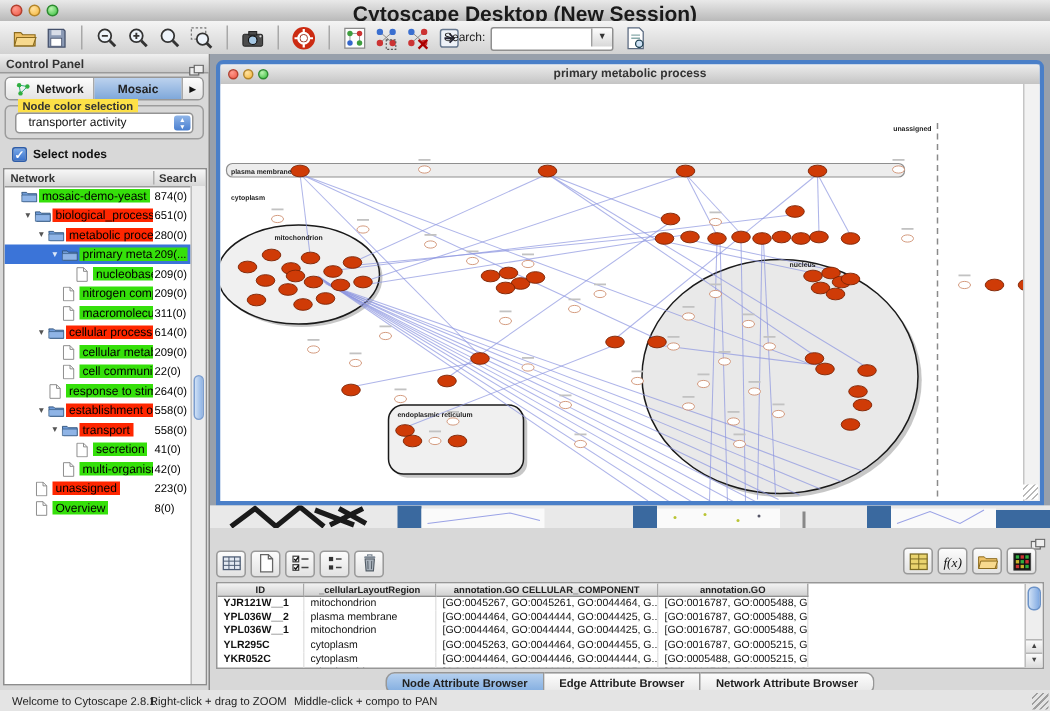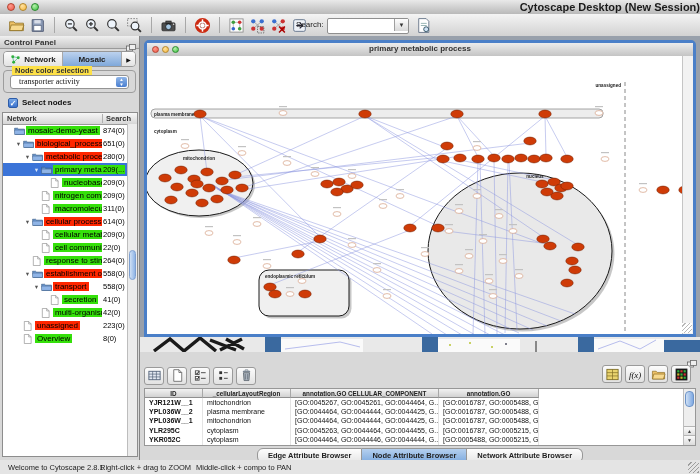--- a/index.html
+++ b/index.html
@@ -5,21 +5,21 @@
   html,body{margin:0;padding:0;width:700px;height:474px;overflow:hidden;
     font-family:"Liberation Sans",sans-serif;background:#dcdcdc;}
   .abs{position:absolute;}
   
   #titlebar{left:0;top:0;width:700px;height:14px;
     background:linear-gradient(#e9e9e9,#b9b9b9);border-bottom:1px solid #7d7d7d;}
   .tl{width:8px;height:8px;border-radius:50%;top:3px;}
   .tl.red{left:7px;background:radial-gradient(circle at 35% 30%,#ff9a8d,#ee5a48);border:1px solid #b3402f;box-sizing:border-box;}
   .tl.yel{left:19px;background:radial-gradient(circle at 35% 30%,#ffe2a0,#f5b73c);border:1px solid #b3852a;box-sizing:border-box;}
   .tl.grn{left:31px;background:radial-gradient(circle at 35% 30%,#b9f2ae,#39c13f);border:1px solid #2d8a30;box-sizing:border-box;}
-  #title{left:0;right:0;top:1px;text-align:right;font-size:11px;font-weight:bold;color:#1a1a1a;}
+  #title{left:0;right:0;top:1px;text-align:center;font-size:14px;font-weight:bold;color:#1a1a1a;}
   
   #toolbar{left:0;top:14px;width:700px;height:22px;
     background:linear-gradient(#f4f4f4,#d2d2d2);border-bottom:1px solid #8d8d8d;}
   #toolbar-icons{left:6px;top:0;height:22px;display:flex;align-items:center;}
   .tbtn{width:19px;height:19px;display:inline-flex;align-items:center;justify-content:center;margin:0 1px;}
   .tb-sep{width:1px;height:16px;background:#a8a8a8;margin:0 6px;display:inline-block;}
   #search-label{left:296px;top:6px;font-size:8px;color:#222;}
   #search-combo{left:327px;top:4px;width:80px;height:14px;background:#fff;border:1px solid #8f8f8f;border-radius:2px;}
   #search-input{position:absolute;left:2px;top:0;width:62px;height:12px;border:0;outline:none;font-size:8px;padding:0;background:transparent;}
   #search-arrow{position:absolute;right:0;top:0;width:13px;height:12px;background:linear-gradient(#fdfdfd,#d8d8d8);
@@ -32,21 +32,21 @@
   .float-ic{width:10px;height:8px;top:2px;right:3px;}
   #cp-tabs{left:3px;top:15px;width:133px;height:16px;display:flex;border:1px solid #979797;border-radius:4px;
     overflow:hidden;background:#ececec;box-sizing:border-box;}
   .cp-tab{flex:1;display:flex;align-items:center;justify-content:center;font-size:8px;font-weight:bold;color:#222;
     background:linear-gradient(#fdfdfd,#e3e3e3);border-right:1px solid #a8a8a8;}
   .cp-tab.sel{background:linear-gradient(#bcd2ee,#7fa8da);}
   #cp-tab-arrow{width:13px;display:flex;align-items:center;justify-content:center;font-size:6px;color:#111;background:linear-gradient(#fdfdfd,#e3e3e3);}
   #cp-group{left:3px;top:34px;width:133px;height:23px;border:1px solid #9d9d9d;border-radius:4px;box-sizing:border-box;}
   #cp-group-legend{left:8px;top:-5px;background:#fde047;padding:0 3px;font-size:7.5px;font-weight:bold;color:#333;}
   #cp-combo{left:6px;top:4px;width:119px;height:14px;background:#fff;border:1px solid #949494;border-radius:3px;box-sizing:border-box;}
-  #cp-combo-value{left:8px;top:1px;font-size:8px;color:#111;font-family:Liberation Serif, serif;}
+  #cp-combo-value{left:8px;top:1px;font-size:8px;color:#111;}
   .stepper{right:1px;top:1px;width:11px;height:10px;background:linear-gradient(#8fb5e8,#4a7fd0);border-radius:2px;
     color:#fff;font-size:4.5px;line-height:5px;text-align:center;}
   #cp-checkbox-row{left:8px;top:61px;height:11px;display:flex;align-items:center;}
   #cp-checkbox{width:10px;height:10px;border-radius:2px;background:linear-gradient(#79a9e8,#3a72cd);
     border:1px solid #2d5ca8;box-sizing:border-box;color:#fff;font-size:8px;line-height:9px;text-align:center;font-weight:bold;}
   #cp-checkbox-label{font-size:8px;font-weight:bold;color:#111;margin-left:4px;}
   #cp-tree{left:2px;top:76px;width:136px;bottom:3px;background:#fff;border:1px solid #8d8d8d;box-sizing:border-box;overflow:hidden;}
   #tree-header{left:0;top:0;right:0;height:11px;background:linear-gradient(#f7f7f7,#d6d6d6);border-bottom:1px solid #9a9a9a;}
   #tree-header .th1{position:absolute;left:4px;top:1px;font-size:7.5px;font-weight:bold;color:#333;}
   #tree-header .th2{position:absolute;left:99px;top:1px;font-size:7.5px;font-weight:bold;color:#333;border-left:1px solid #b0b0b0;padding-left:3px;}
@@ -837,22 +837,22 @@
           <div class="dcell" style="left:294px;width:100px">[GO:0016787, GO:0005488, GO:0005215, G...</div>
         </div>
       </div>
     <div id="dp-vscroll" class="abs">
       <div id="dp-thumb" class="abs"></div>
       <div class="abs dp-arrow" style="bottom:9px">▲</div>
       <div class="abs dp-arrow" style="bottom:0">▼</div>
     </div>
   </div>
   <div id="dp-tabs" class="abs">
+      <span class="dp-tab sel">Node Attribute Browser</span>
       <span class="dp-tab">Edge Attribute Browser</span>
-      <span class="dp-tab sel">Node Attribute Browser</span>
       <span class="dp-tab">Network Attribute Browser</span>
     </div>
 </div>
 
 <div id="status-bar" class="abs">
     <span class="abs status-item" style="left:8px">Welcome to Cytoscape 2.8.1</span>
     <span class="abs status-item" style="left:100px">Right-click + drag to ZOOM</span>
     <span class="abs status-item" style="left:196px">Middle-click + compo to PAN</span>
   </div>
 <div id="win-grip" class="abs"></div>

